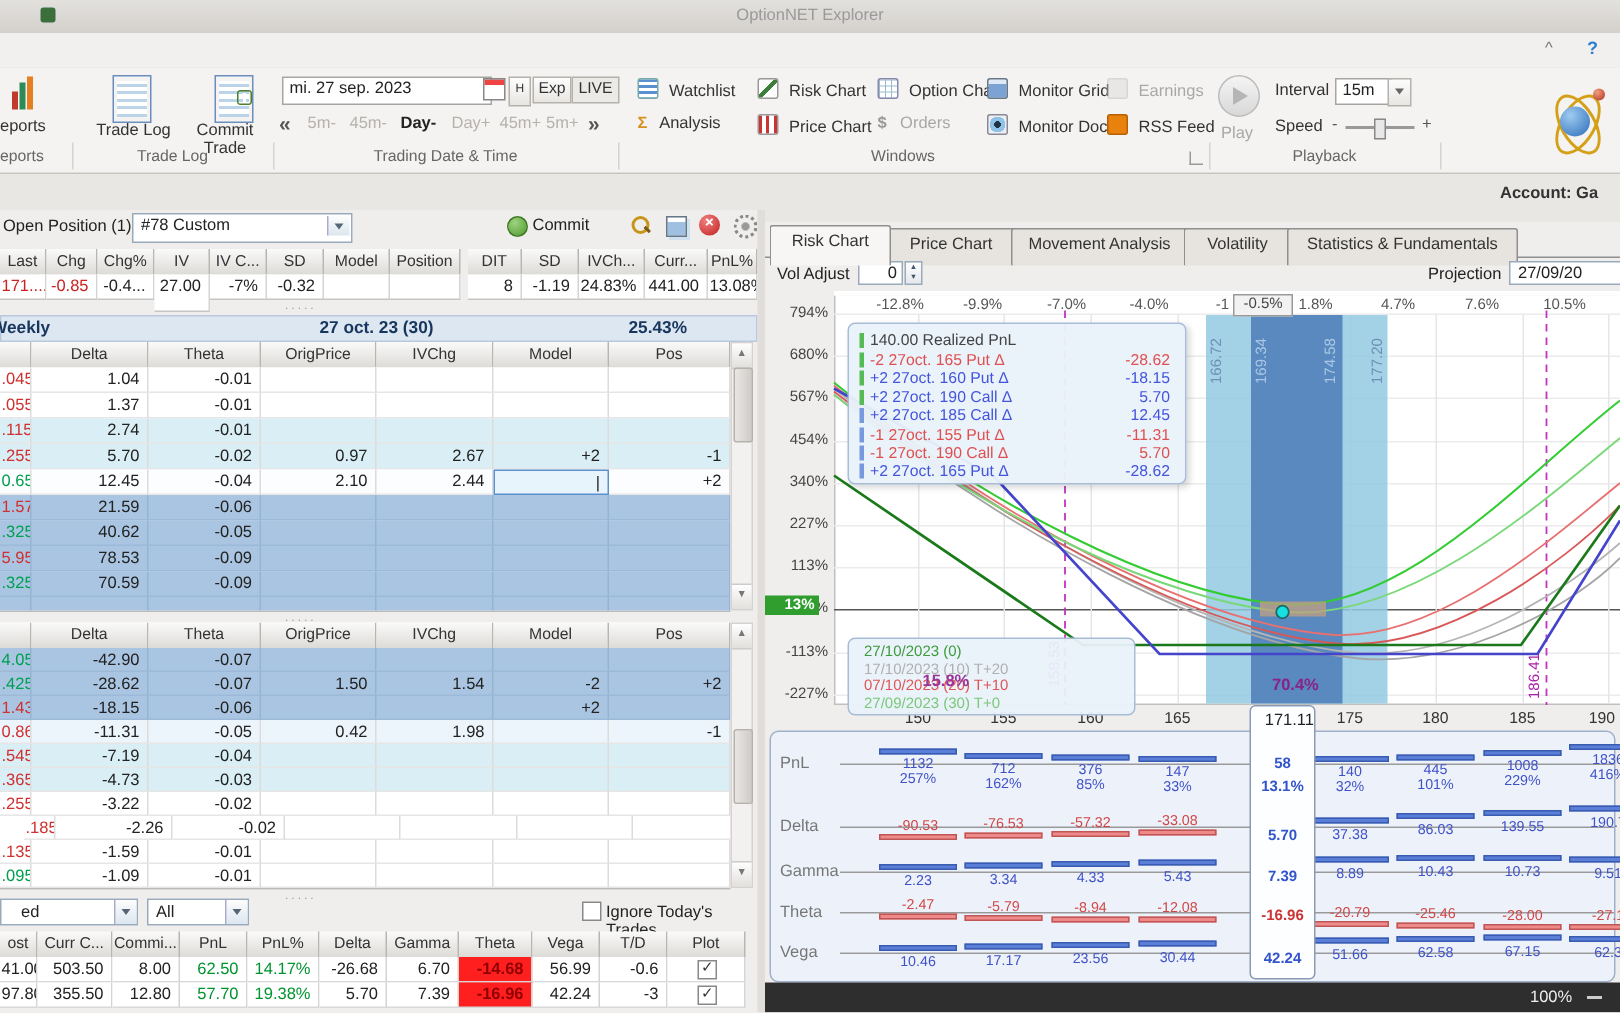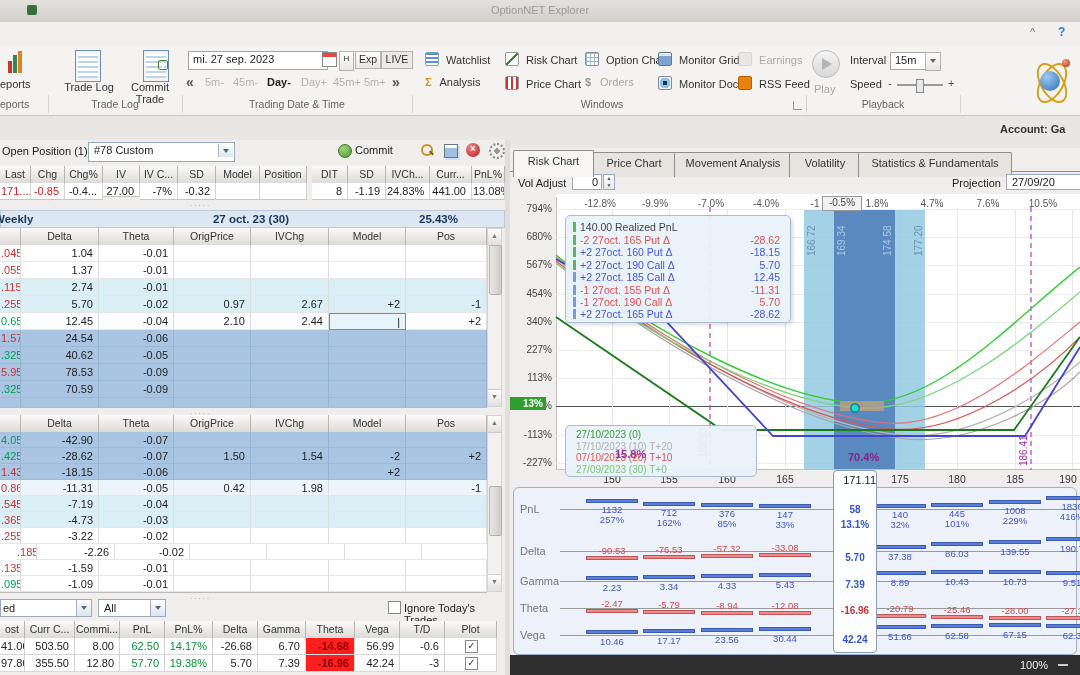--- a/index.html
+++ b/index.html
@@ -142,21 +142,21 @@
       <div style="position: absolute; left: 444px; top: 4px; width: 12px; height: 12px; border: 1px solid rgb(102, 119, 136); background: linear-gradient(rgb(255, 255, 255) 3px, rgb(159, 192, 224) 3px); box-shadow: rgb(207, 224, 239) 2px 2px 0px;"></div>
       <div style="position: absolute; left: 466px; top: 3px; width: 14px; height: 14px; border-radius: 50%; background: radial-gradient(circle at 35% 30%, rgb(240, 128, 128), rgb(192, 32, 32)); color: rgb(255, 255, 255); text-align: center; font-size: 10px; font-weight: bold;">×</div>
       <div style="position: absolute; left: 489px; top: 3px; width: 12px; height: 12px; border-radius: 50%; border: 2px dotted rgb(136, 136, 136); background: radial-gradient(circle, rgb(153, 153, 153) 32%, transparent 34%);"></div>
       <div class="hcell" style="position: absolute; left: 0px; top: 26px; width: 31px; height: 17px;">Last</div>
       <div class="cell" style="position: absolute; left: 0px; top: 43px; width: 31px; height: 17px; background: rgb(255, 255, 255); border-bottom: 1px solid rgb(197, 197, 197); color: rgb(204, 34, 34);">171....</div>
       <div class="hcell" style="position: absolute; left: 31px; top: 26px; width: 34px; height: 17px;">Chg</div>
       <div class="cell" style="position: absolute; left: 31px; top: 43px; width: 34px; height: 17px; background: rgb(255, 255, 255); border-bottom: 1px solid rgb(197, 197, 197); color: rgb(204, 34, 34);">-0.85</div>
       <div class="hcell" style="position: absolute; left: 65px; top: 26px; width: 38px; height: 17px;">Chg%</div>
       <div class="cell" style="position: absolute; left: 65px; top: 43px; width: 38px; height: 17px; background: rgb(255, 255, 255); border-bottom: 1px solid rgb(197, 197, 197);">-0.4...</div>
       <div class="hcell" style="position: absolute; left: 103px; top: 26px; width: 37px; height: 17px;">IV</div>
-      <div class="cell" style="position: absolute; left: 103px; top: 43px; width: 37px; height: 14px; background: rgb(255, 255, 255); border-bottom: 1px solid rgb(197, 197, 197);">27.00</div>
+      <div class="cell" style="position: absolute; left: 103px; top: 43px; width: 37px; height: 25px; background: rgb(255, 255, 255); border-bottom: 1px solid rgb(197, 197, 197);">27.00</div>
       <div class="hcell" style="position: absolute; left: 140px; top: 26px; width: 38px; height: 17px;">IV C...</div>
       <div class="cell" style="position: absolute; left: 140px; top: 43px; width: 38px; height: 17px; background: rgb(255, 255, 255); border-bottom: 1px solid rgb(197, 197, 197);">-7%</div>
       <div class="hcell" style="position: absolute; left: 178px; top: 26px; width: 38px; height: 17px;">SD</div>
       <div class="cell" style="position: absolute; left: 178px; top: 43px; width: 38px; height: 17px; background: rgb(255, 255, 255); border-bottom: 1px solid rgb(197, 197, 197);">-0.32</div>
       <div class="hcell" style="position: absolute; left: 216px; top: 26px; width: 44px; height: 17px;">Model</div>
       <div class="cell" style="position: absolute; left: 216px; top: 43px; width: 44px; height: 17px; background: rgb(255, 255, 255); border-bottom: 1px solid rgb(197, 197, 197);"></div>
       <div class="hcell" style="position: absolute; left: 260px; top: 26px; width: 47px; height: 17px;">Position</div>
       <div class="cell" style="position: absolute; left: 260px; top: 43px; width: 47px; height: 17px; background: rgb(255, 255, 255); border-bottom: 1px solid rgb(197, 197, 197);"></div>
       <div class="hcell" style="position: absolute; left: 312px; top: 26px; width: 36px; height: 17px;">DIT</div>
       <div class="cell" style="position: absolute; left: 312px; top: 43px; width: 36px; height: 17px; background: rgb(255, 255, 255); border-bottom: 1px solid rgb(197, 197, 197);">8</div>
@@ -222,21 +222,21 @@
           <div class="cell" style="position: absolute; left: 0px; top: 0px; width: 21px; height: 17px; border-right: 1px solid rgb(220, 220, 220); border-bottom: 1px solid rgb(230, 230, 230); color: rgb(0, 160, 80);">0.65</div>
           <div class="cell" style="position: absolute; left: 21px; top: 0px; width: 78px; height: 17px; border-right: 1px solid rgb(220, 220, 220); border-bottom: 1px solid rgb(230, 230, 230);">12.45</div>
           <div class="cell" style="position: absolute; left: 99px; top: 0px; width: 75px; height: 17px; border-right: 1px solid rgb(220, 220, 220); border-bottom: 1px solid rgb(230, 230, 230);">-0.04</div>
           <div class="cell" style="position: absolute; left: 174px; top: 0px; width: 77px; height: 17px; border-right: 1px solid rgb(220, 220, 220); border-bottom: 1px solid rgb(230, 230, 230);">2.10</div>
           <div class="cell" style="position: absolute; left: 251px; top: 0px; width: 78px; height: 17px; border-right: 1px solid rgb(220, 220, 220); border-bottom: 1px solid rgb(230, 230, 230);">2.44</div>
           <div class="cell" style="position: absolute; left: 329px; top: 0px; width: 77px; height: 17px; border: 1px solid rgb(90, 143, 208); background: rgb(232, 244, 252);">|</div>
           <div class="cell" style="position: absolute; left: 406px; top: 0px; width: 81px; height: 17px; border-right: 1px solid rgb(220, 220, 220); border-bottom: 1px solid rgb(230, 230, 230);">+2</div>
         </div>
         <div style="position: absolute; left: 0px; top: 102px; width: 487px; height: 17px; background: rgb(169, 197, 226);">
           <div class="cell" style="position: absolute; left: 0px; top: 0px; width: 21px; height: 17px; border-right: 1px solid rgb(149, 180, 212); border-bottom: 1px solid rgb(156, 186, 216); color: rgb(208, 48, 48);">1.57</div>
-          <div class="cell" style="position: absolute; left: 21px; top: 0px; width: 78px; height: 17px; border-right: 1px solid rgb(149, 180, 212); border-bottom: 1px solid rgb(156, 186, 216);">24.54</div>
+          <div class="cell" style="position: absolute; left: 21px; top: 0px; width: 78px; height: 17px; border-right: 1px solid rgb(149, 180, 212); border-bottom: 1px solid rgb(156, 186, 216);">21.59</div>
           <div class="cell" style="position: absolute; left: 99px; top: 0px; width: 75px; height: 17px; border-right: 1px solid rgb(149, 180, 212); border-bottom: 1px solid rgb(156, 186, 216);">-0.06</div>
           <div class="cell" style="position: absolute; left: 174px; top: 0px; width: 77px; height: 17px; border-right: 1px solid rgb(149, 180, 212); border-bottom: 1px solid rgb(156, 186, 216);"></div>
           <div class="cell" style="position: absolute; left: 251px; top: 0px; width: 78px; height: 17px; border-right: 1px solid rgb(149, 180, 212); border-bottom: 1px solid rgb(156, 186, 216);"></div>
           <div class="cell" style="position: absolute; left: 329px; top: 0px; width: 77px; height: 17px; border-right: 1px solid rgb(149, 180, 212); border-bottom: 1px solid rgb(156, 186, 216);"></div>
           <div class="cell" style="position: absolute; left: 406px; top: 0px; width: 81px; height: 17px; border-right: 1px solid rgb(149, 180, 212); border-bottom: 1px solid rgb(156, 186, 216);"></div>
         </div>
         <div style="position: absolute; left: 0px; top: 119px; width: 487px; height: 17px; background: rgb(169, 197, 226);">
           <div class="cell" style="position: absolute; left: 0px; top: 0px; width: 21px; height: 17px; border-right: 1px solid rgb(149, 180, 212); border-bottom: 1px solid rgb(156, 186, 216); color: rgb(0, 160, 80);">.325</div>
           <div class="cell" style="position: absolute; left: 21px; top: 0px; width: 78px; height: 17px; border-right: 1px solid rgb(149, 180, 212); border-bottom: 1px solid rgb(156, 186, 216);">40.62</div>
           <div class="cell" style="position: absolute; left: 99px; top: 0px; width: 75px; height: 17px; border-right: 1px solid rgb(149, 180, 212); border-bottom: 1px solid rgb(156, 186, 216);">-0.05</div>
@@ -377,21 +377,21 @@
           <div class="cell" style="position: absolute; left: 329px; top: 0px; width: 77px; height: 16px; border-right: 1px solid rgb(220, 220, 220); border-bottom: 1px solid rgb(230, 230, 230);"></div>
           <div class="cell" style="position: absolute; left: 406px; top: 0px; width: 81px; height: 16px; border-right: 1px solid rgb(220, 220, 220); border-bottom: 1px solid rgb(230, 230, 230);"></div>
         </div>
       </div>
       <div style="position: absolute; left: 487px; top: 275px; width: 15px; height: 177px; background: rgb(242, 241, 239); border: 1px solid rgb(213, 210, 207); box-sizing: border-box;">
         <div style="position: absolute; left: 0px; top: 0px; width: 13px; height: 13px; text-align: center; color: rgb(119, 119, 119); font-size: 7px; background: linear-gradient(rgb(254, 254, 254), rgb(226, 224, 221)); border-bottom: 1px solid rgb(204, 204, 204); padding-top: 3px;">▲</div>
         <div style="position: absolute; left: 0px; bottom: 0px; width: 13px; height: 13px; text-align: center; color: rgb(119, 119, 119); font-size: 7px; background: linear-gradient(rgb(254, 254, 254), rgb(226, 224, 221)); border-top: 1px solid rgb(204, 204, 204); padding-top: 3px;">▼</div>
         <div style="position: absolute; left: 1px; top: 70px; width: 11px; height: 48px; background: linear-gradient(90deg, rgb(232, 230, 227), rgb(207, 204, 200)); border: 1px solid rgb(181, 178, 174); border-radius: 2px;"></div>
       </div>
       <div style="position: absolute; left: 190px; top: 452px; color: rgb(153, 153, 153); font-size: 8px; letter-spacing: 2px;">.....</div>
-      <div style="position: absolute; left: 0px; top: 459px; width: 92px; height: 18px; background: rgb(255, 255, 255); border: 1px solid rgb(153, 170, 187); padding: 2px 0px 0px 2px; box-sizing: border-box;">
+      <div style="position: absolute; left: 0px; top: 459px; width: 92px; height: 18px; background: rgb(255, 255, 255); border: 1px solid rgb(153, 170, 187); padding: 2px 0px 0px 13px; box-sizing: border-box;">
         <div style="position: static;">ed</div>
         <div style="position: absolute; right: 0px; top: 0px; width: 14px; height: 16px; background: linear-gradient(rgb(253, 253, 253), rgb(220, 230, 240)); border-left: 1px solid rgb(170, 170, 204);">
           <div style="margin:6px auto 0;width:0;height:0;border-left:3px solid transparent;border-right:3px solid transparent;border-top:4px solid #567"></div>
         </div>
       </div>
       <div style="position: absolute; left: 98px; top: 459px; width: 68px; height: 18px; background: rgb(255, 255, 255); border: 1px solid rgb(153, 170, 187); padding: 2px 0px 0px 5px; box-sizing: border-box;">
         <div style="position: static;">All</div>
         <div style="position: absolute; right: 0px; top: 0px; width: 14px; height: 16px; background: linear-gradient(rgb(253, 253, 253), rgb(220, 230, 240)); border-left: 1px solid rgb(170, 170, 204);">
           <div style="margin:6px auto 0;width:0;height:0;border-left:3px solid transparent;border-right:3px solid transparent;border-top:4px solid #567"></div>
         </div>

